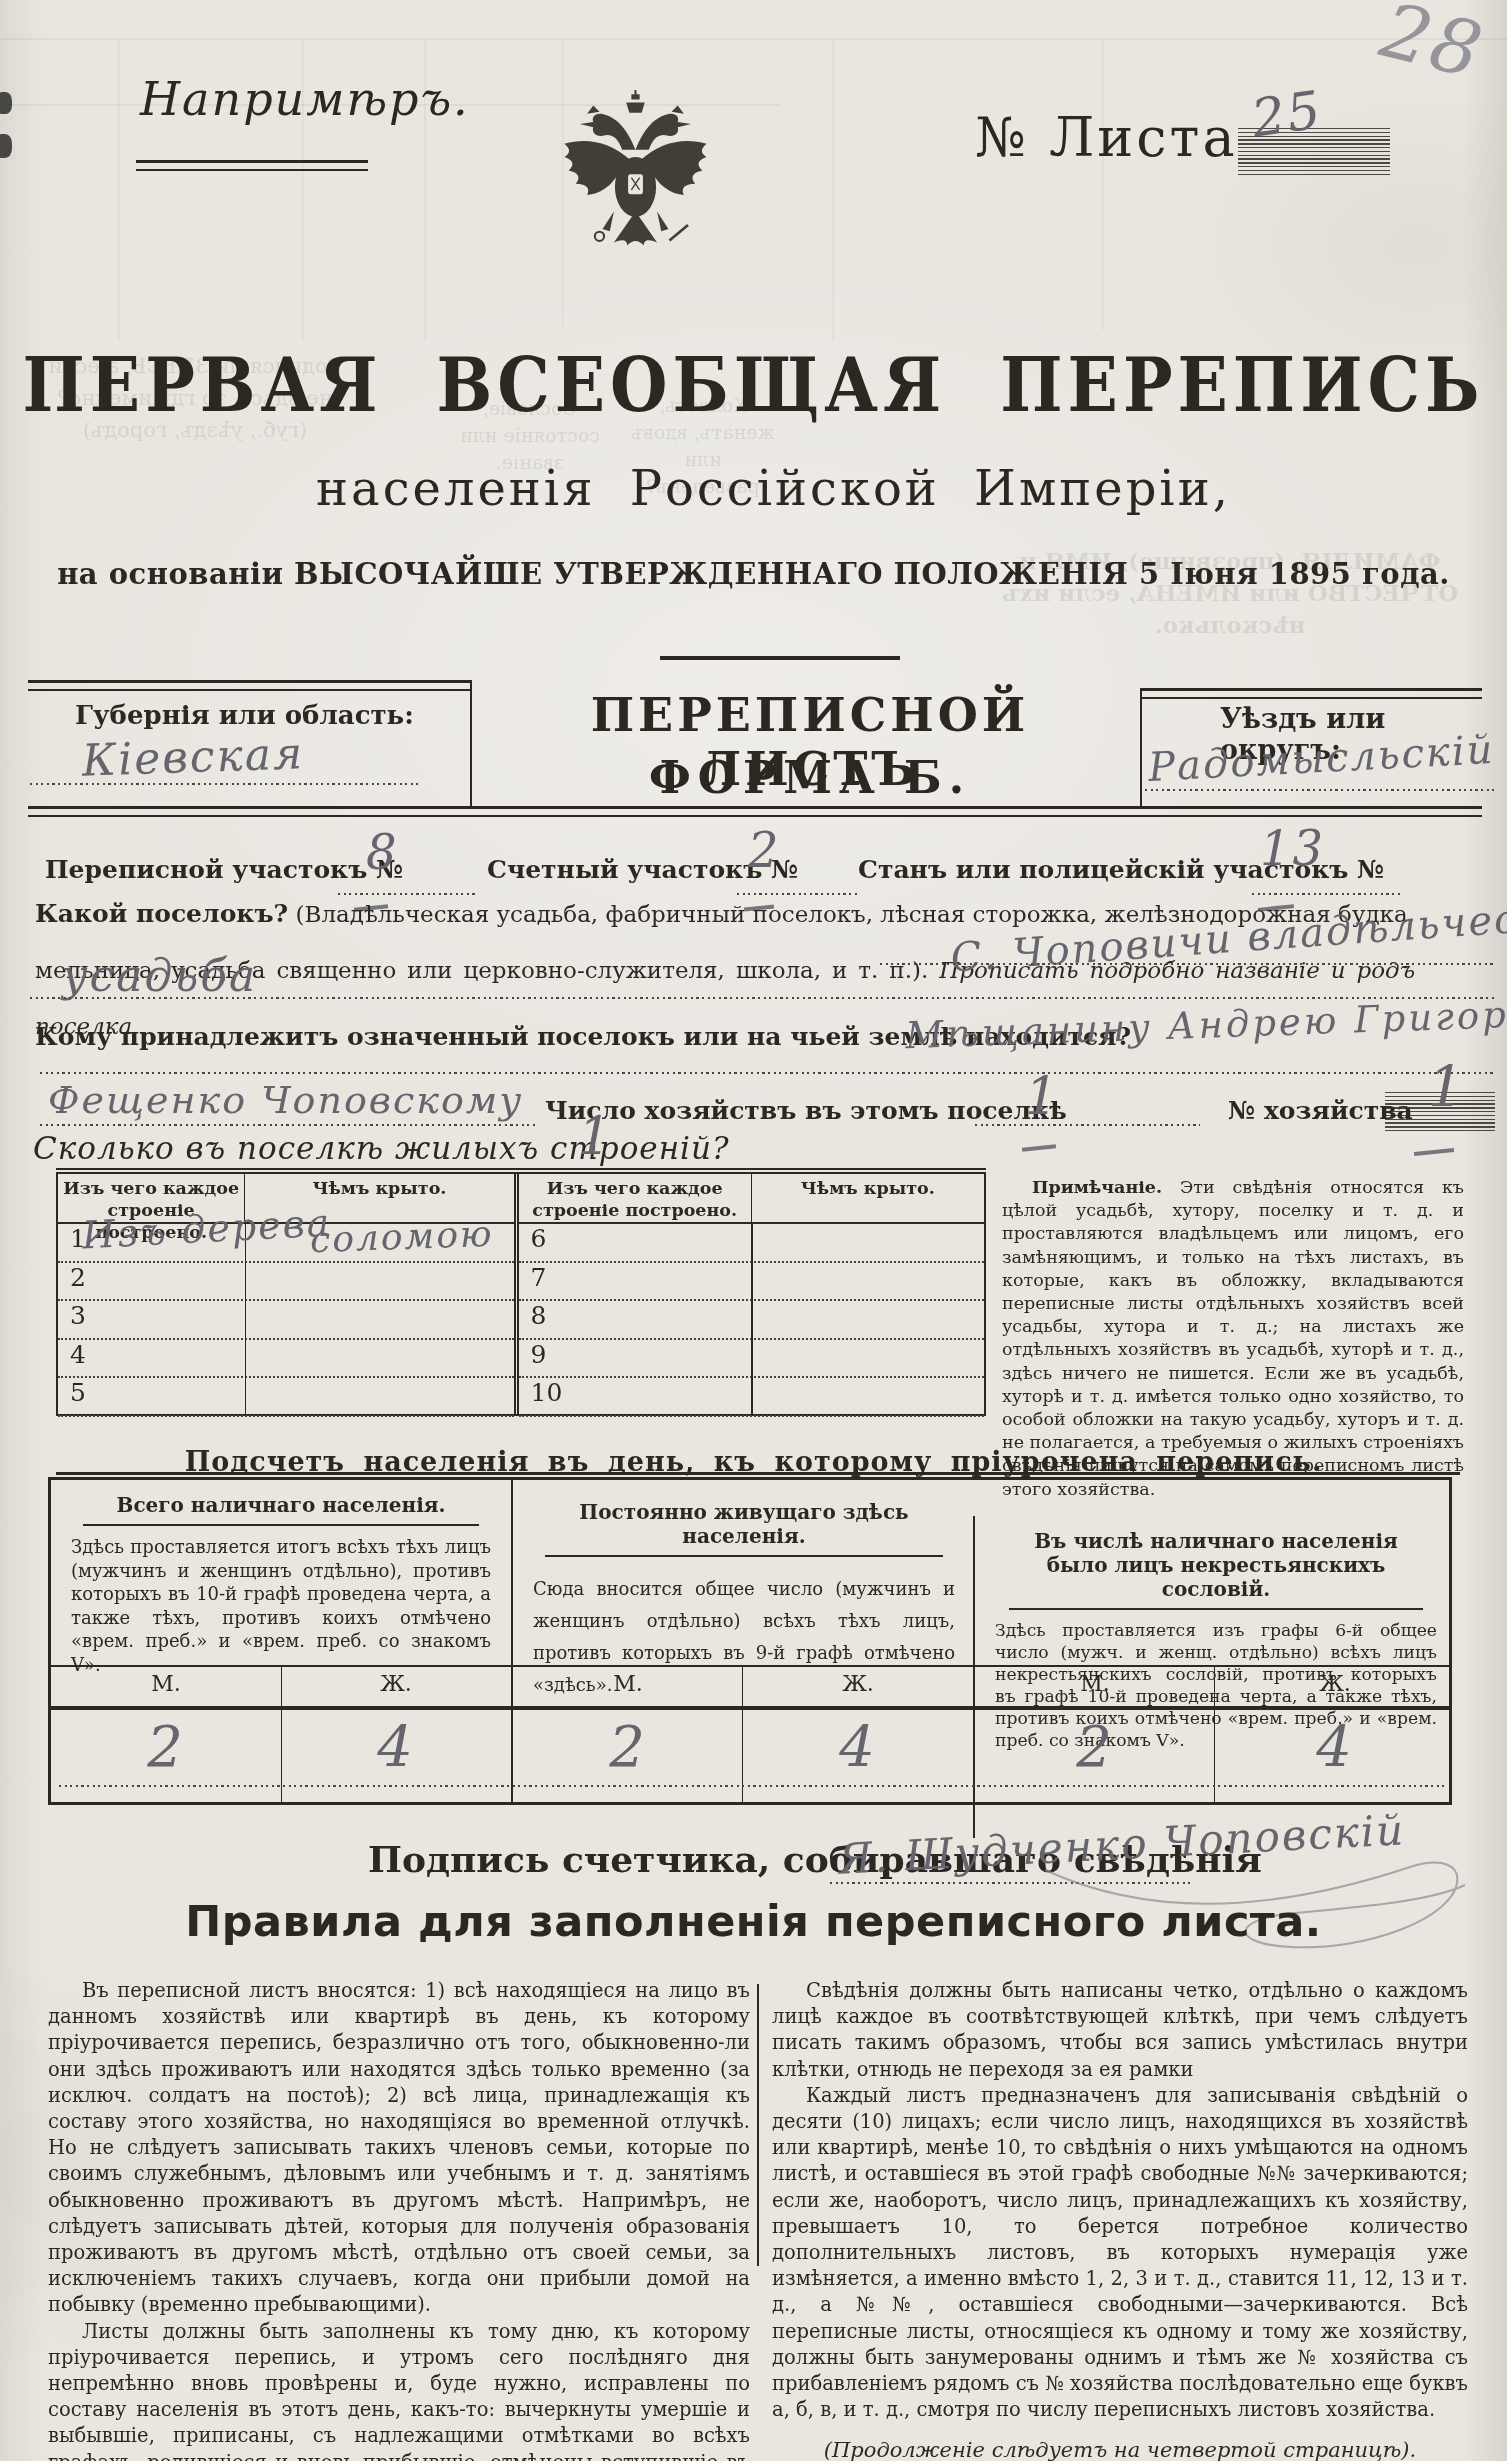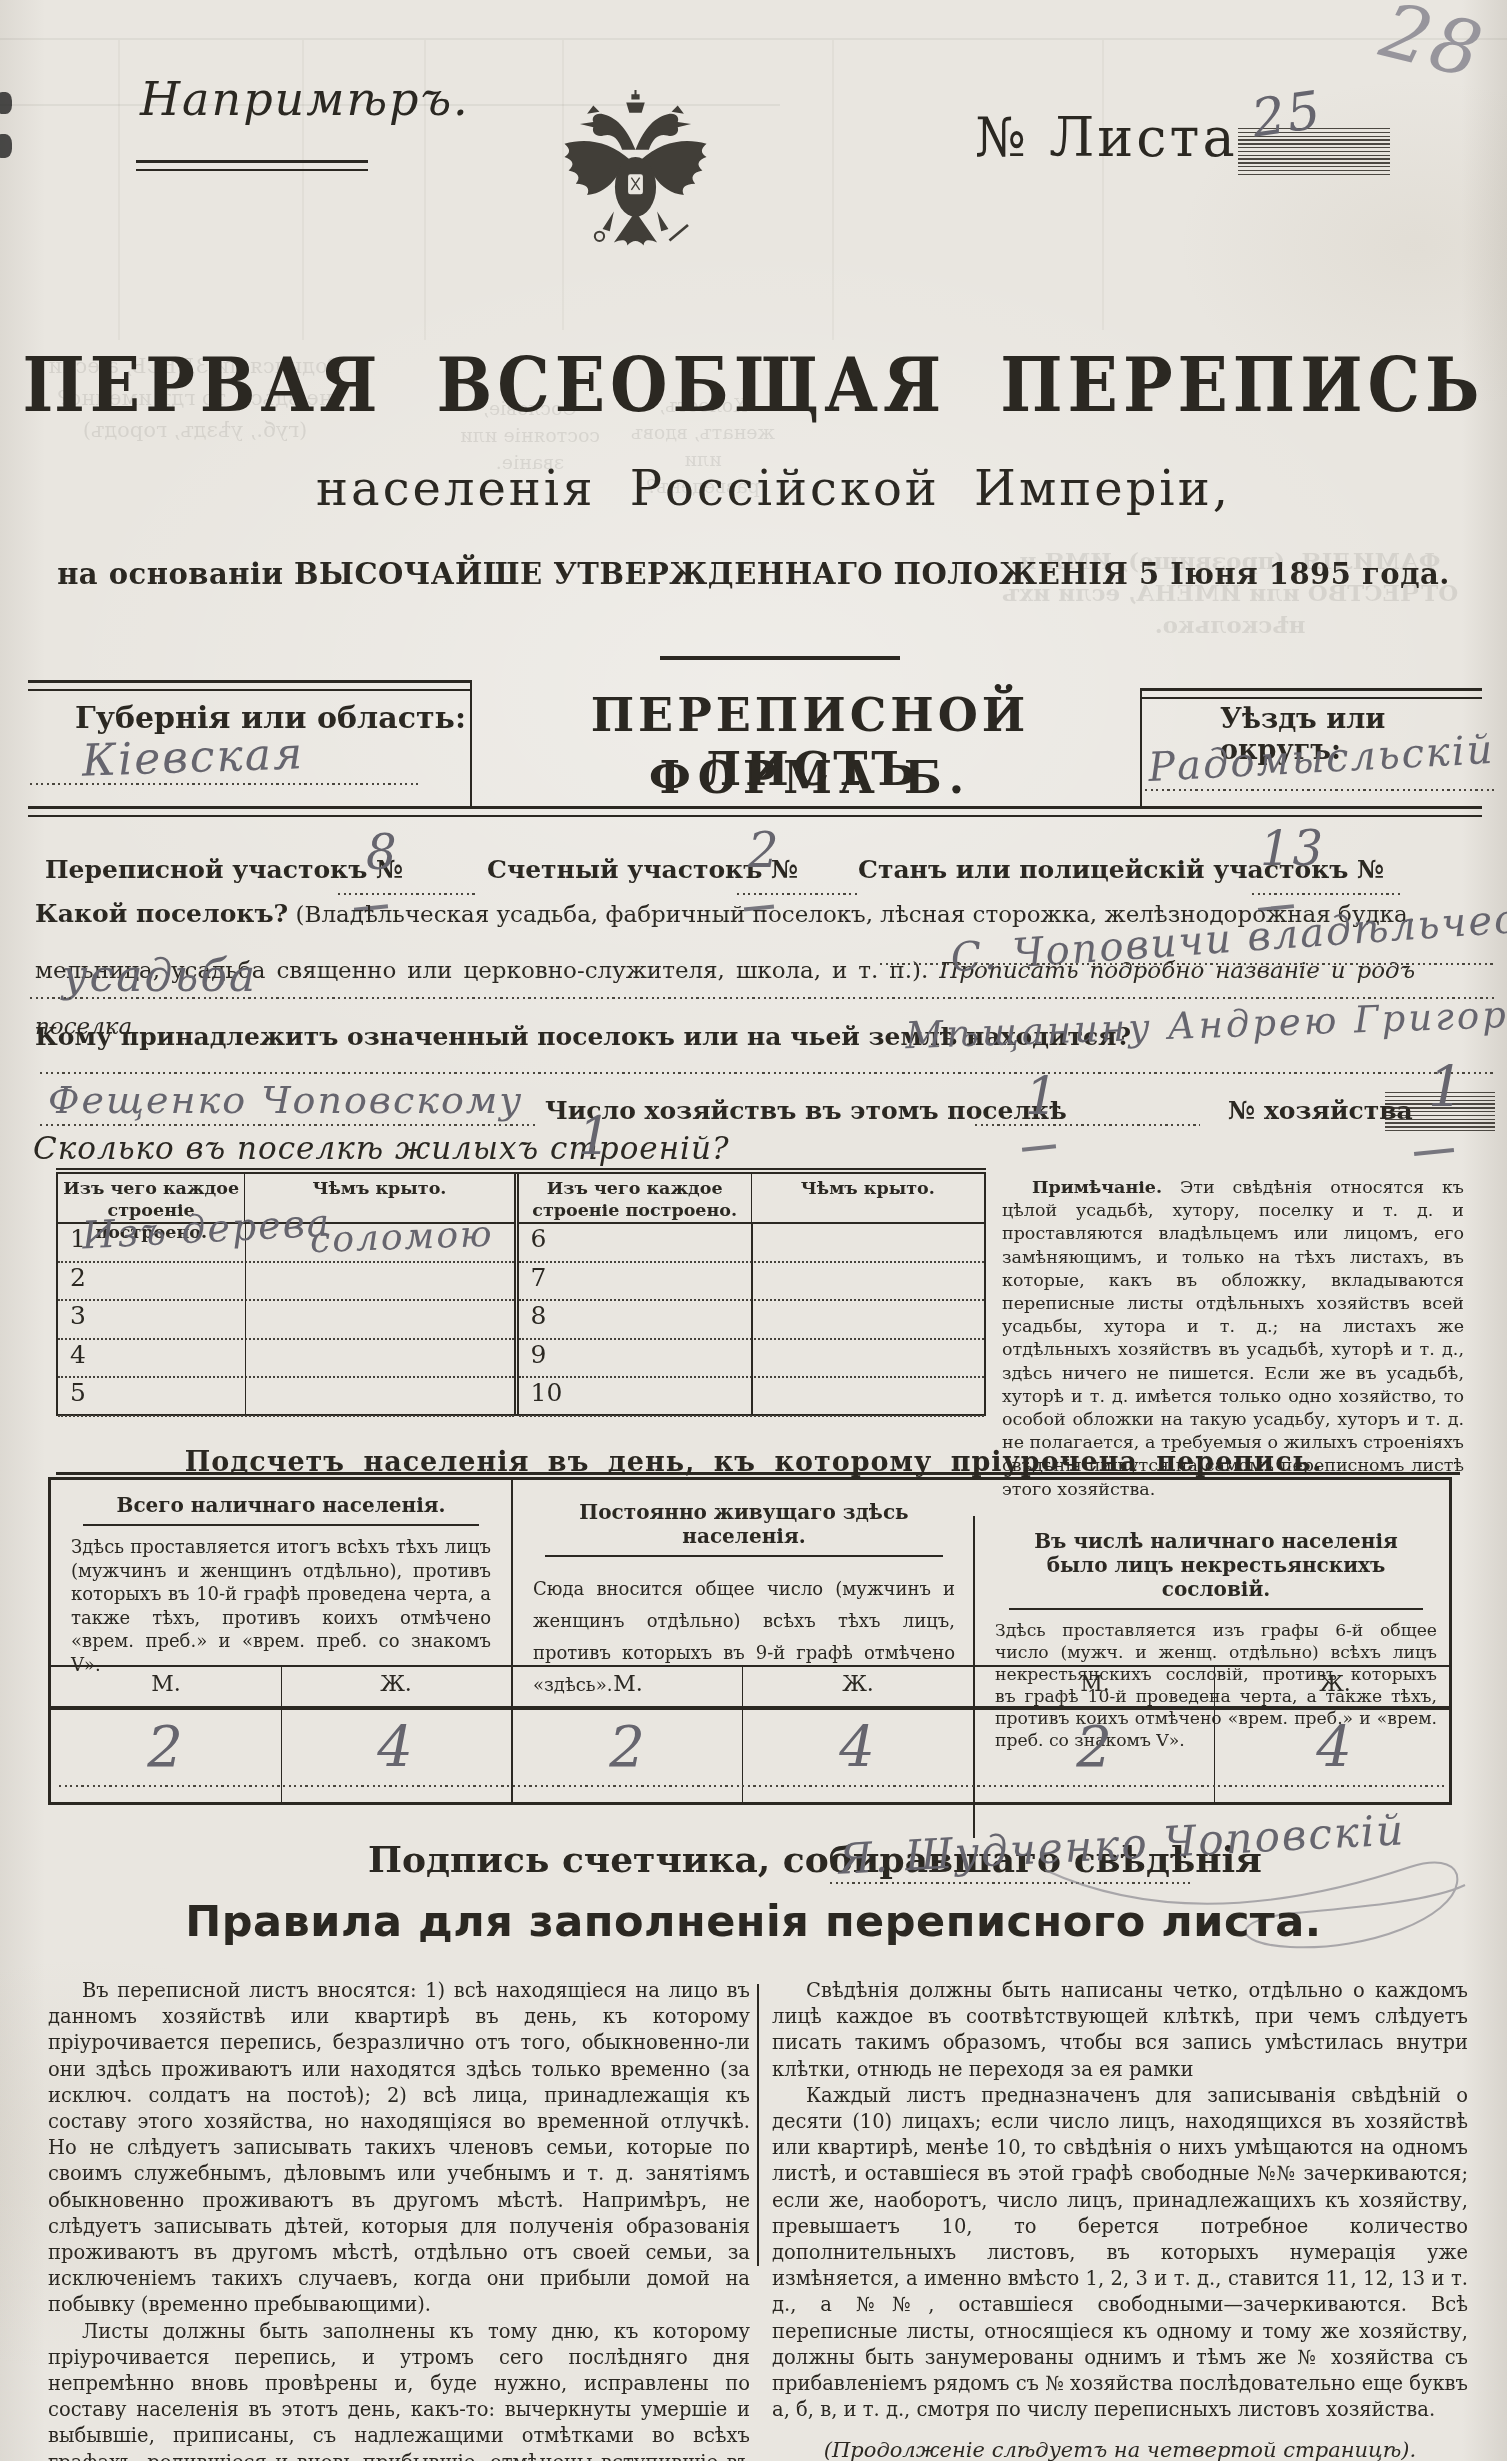--- a/index.html
+++ b/index.html
@@ -91,21 +91,21 @@
   <div class="abs hw" style="left:1252px;top:84px;font-size:52px;transform:rotate(-8deg);">25</div>
   <div class="abs hw" style="left:1382px;top:-4px;font-size:76px;color:#97959c;transform:rotate(14deg);">28</div>
 
   <div class="abs ctr b" style="top:346px;font-size:66px;letter-spacing:5px;word-spacing:26px;transform:scaleY(1.12);">ПЕРВАЯ ВСЕОБЩАЯ ПЕРЕПИСЬ</div>
   <div class="abs ctr" style="top:460px;font-size:48px;letter-spacing:3px;word-spacing:16px;padding-left:40px;">населенія Россійской Имперіи,</div>
   <div class="abs ctr b" style="top:557px;font-size:29px;letter-spacing:.5px;">на основаніи ВЫСОЧАЙШЕ УТВЕРЖДЕННАГО ПОЛОЖЕНІЯ 5 Іюня 1895 года.</div>
 
   <div class="abs hline" style="left:660px;top:656px;width:240px;height:4px;"></div>
   <div class="abs dbl" style="left:28px;top:680px;width:444px;"></div>
   <div class="abs vline" style="left:470px;top:682px;height:126px;"></div>
-  <div class="abs b" style="left:75px;top:700px;font-size:30px;">Губернія или область:</div>
+  <div class="abs b" style="left:75px;top:700px;font-size:26px;">Губернія или область:</div>
   <div class="abs hw" style="left:82px;top:731px;font-size:44px;transform:rotate(-2deg);">Кіевская</div>
   <div class="abs dots" style="left:30px;top:783px;width:388px;"></div>
 
   <div class="abs b" style="left:485px;top:752px;width:650px;text-align:center;font-size:44px;letter-spacing:7px;">ФОРМА Б.</div>
   <div class="abs b" style="left:485px;top:688px;width:650px;text-align:center;font-size:46px;letter-spacing:4px;">ПЕРЕПИСНОЙ ЛИСТЪ</div>
 
   <div class="abs dbl" style="left:1140px;top:688px;width:342px;"></div>
   <div class="abs vline" style="left:1140px;top:690px;height:118px;"></div>
   <div class="abs b" style="left:1220px;top:703px;font-size:27px;">Уѣздъ или округъ:</div>
   <div class="abs hw" style="left:1148px;top:735px;font-size:40px;transform:rotate(-3deg);">Радомысльскій</div>

